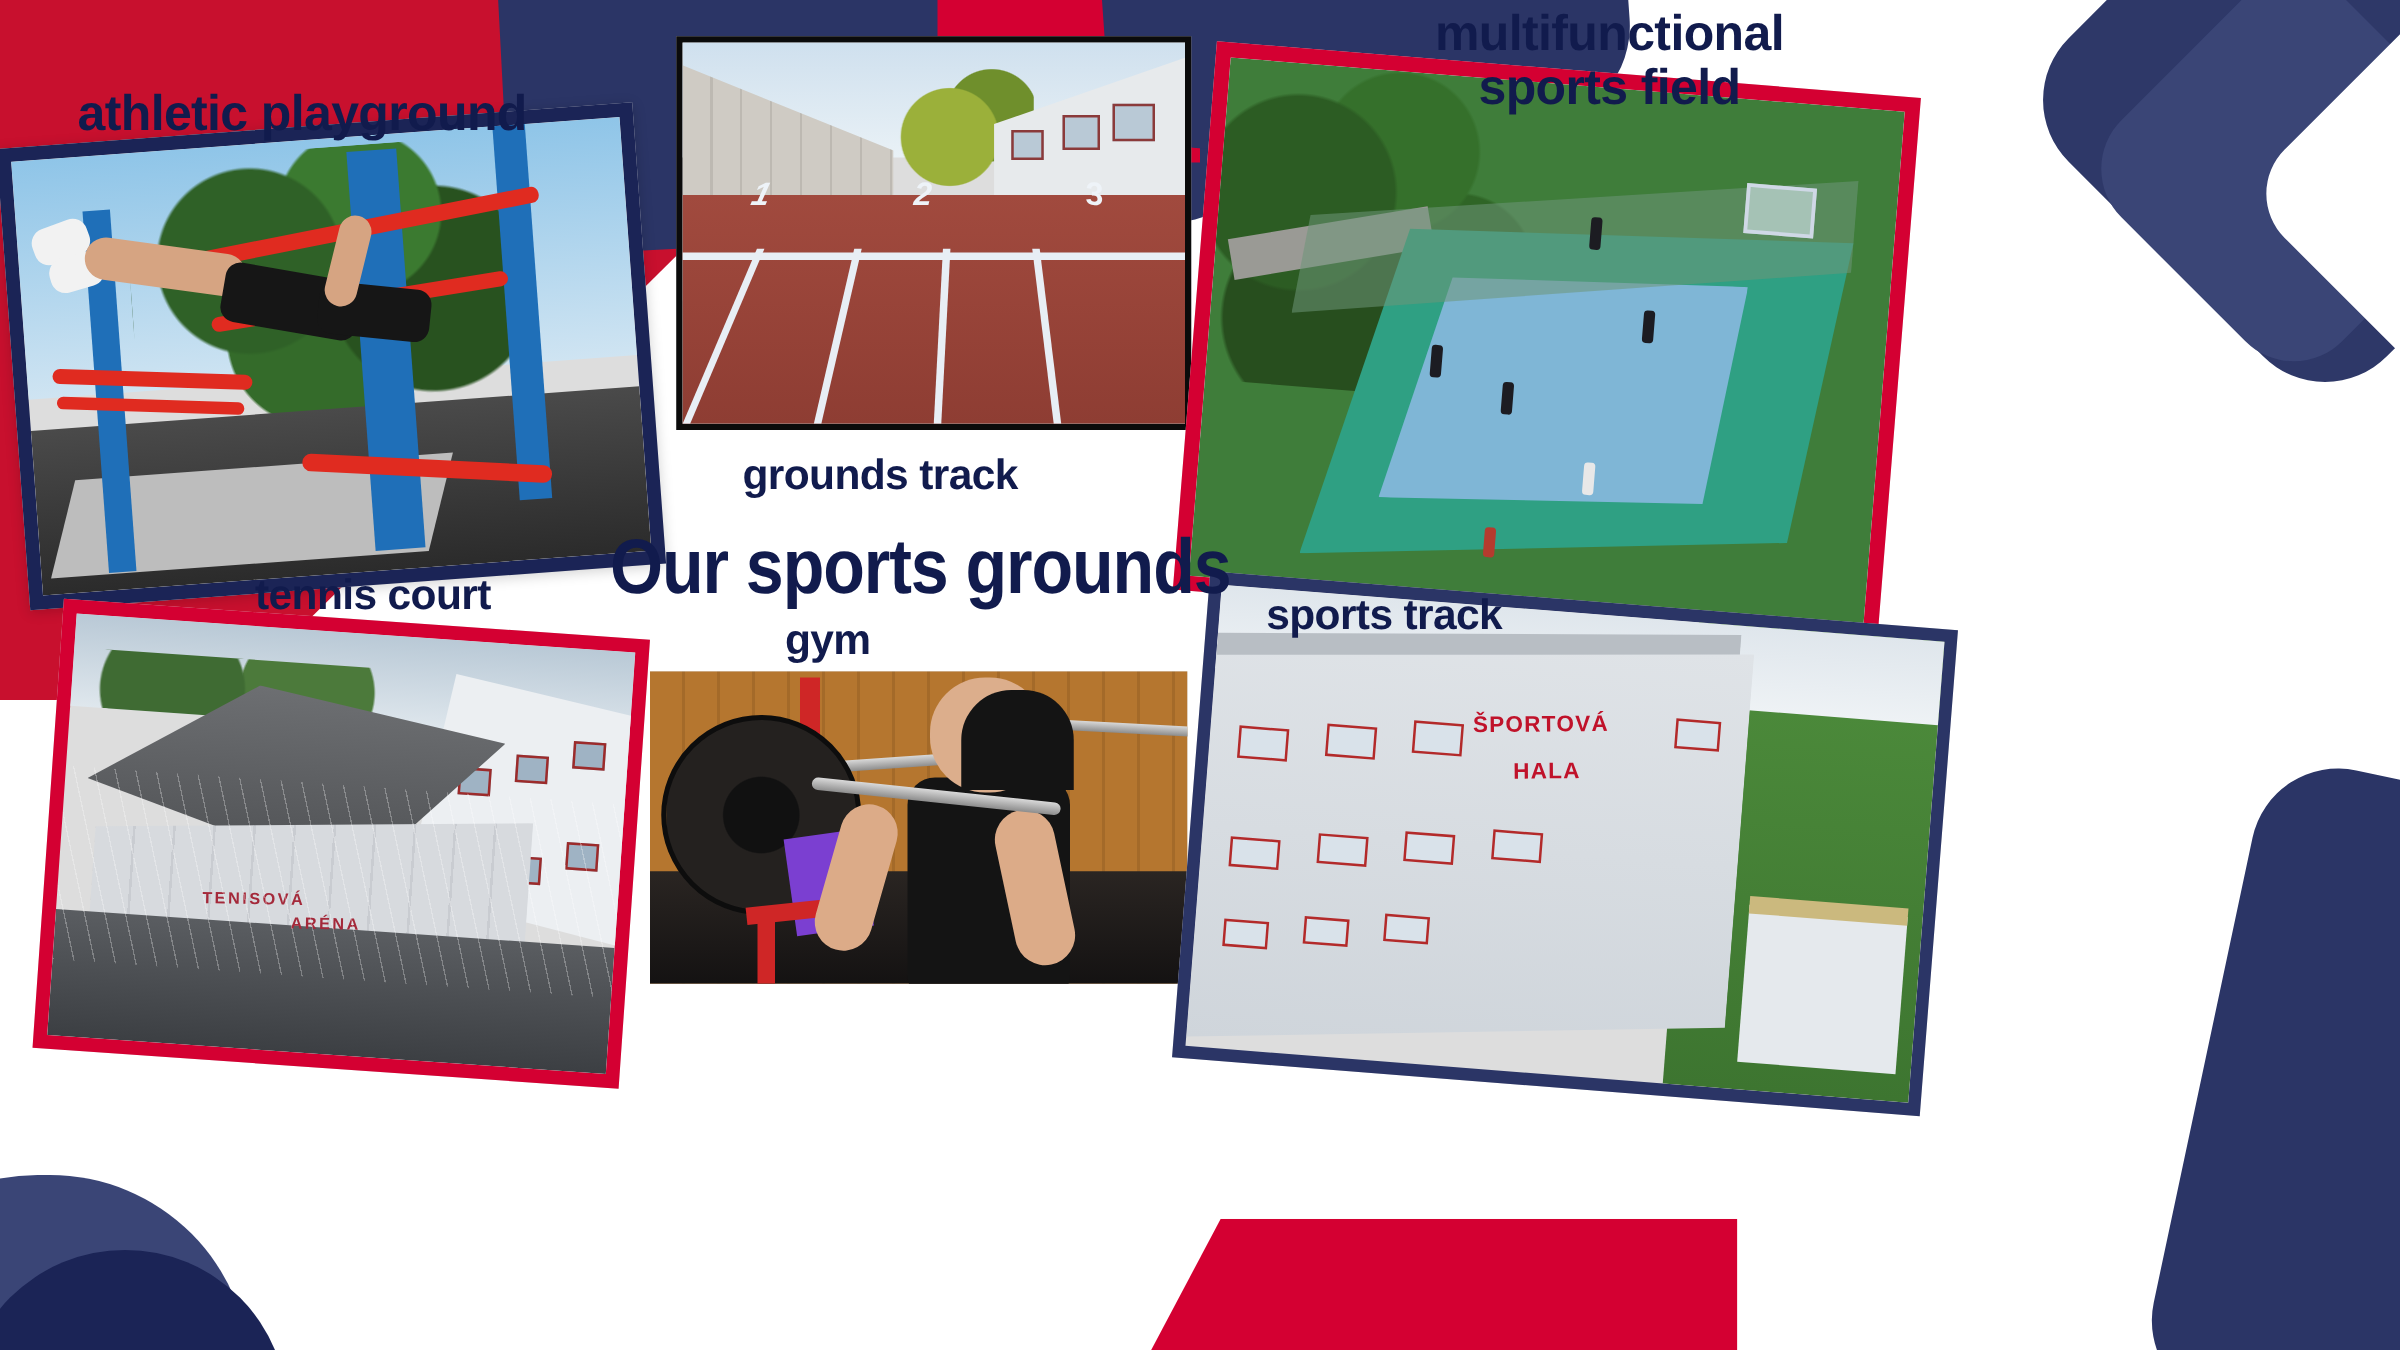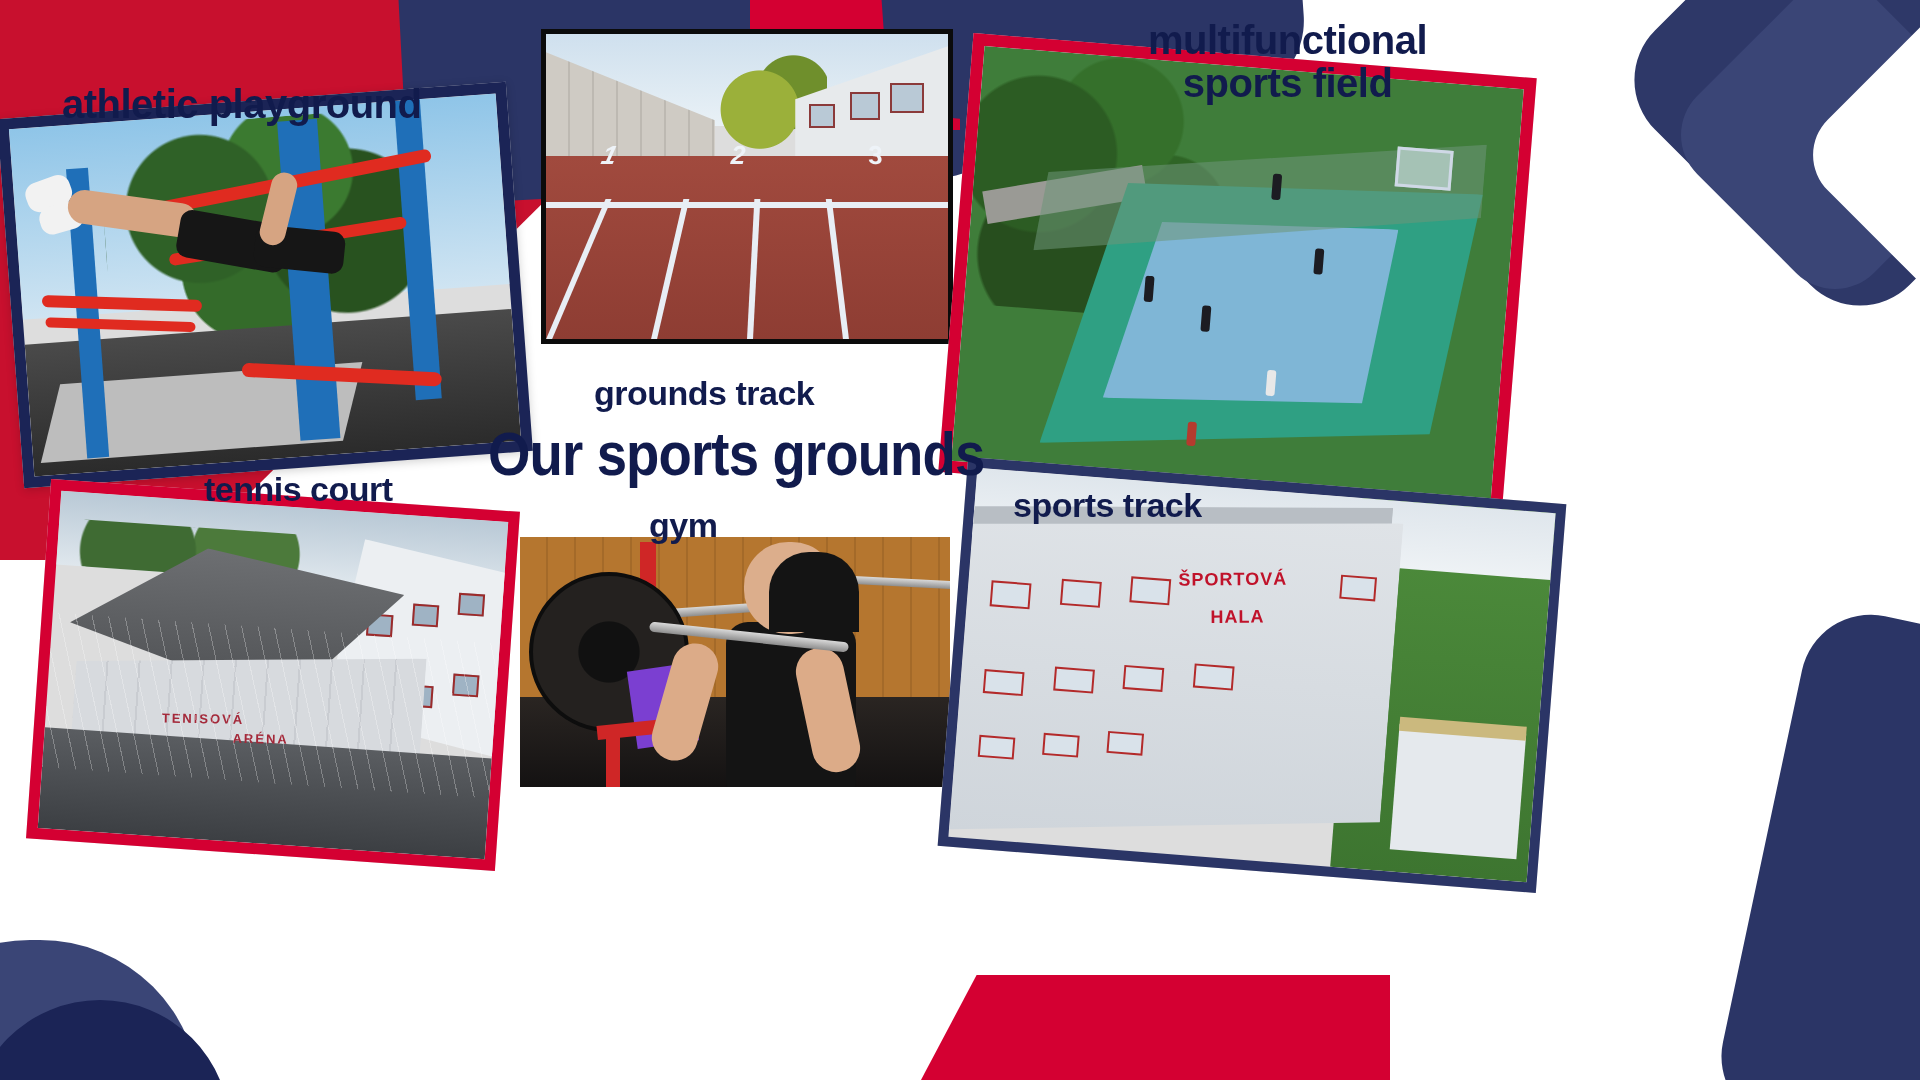--- a/index.html
+++ b/index.html
@@ -256,27 +256,26 @@
 
   
   .label {
     position: absolute;
     color: #111B4D;
     font-family: "Liberation Sans", sans-serif;
     font-weight: 700;
     letter-spacing: -0.5px;
     white-space: nowrap;
     line-height: 1.08;
-    margin-top: 13px;
   }
   #lbl-workout { left: 62px;  top: 70px;  font-size: 40px; }
   #lbl-field   { left: 1148px; top: 6px;  font-size: 40px; text-align: center; }
   #lbl-track   { left: 594px;  top: 362px; font-size: 34px; }
   #lbl-tennis  { left: 204px;  top: 458px; font-size: 34px; }
-  #lbl-gym     { left: 649px;  top: 494px; font-size: 34px; }
+  #lbl-gym     { left: 628px;  top: 494px; font-size: 34px; }
   #lbl-centre  { left: 1013px; top: 474px; font-size: 34px; }
 
   #main-title {
     position: absolute;
     left: 488px; top: 418px;
     font-family: "Liberation Sans Narrow", "Liberation Sans", sans-serif;
     font-weight: 700;
     font-size: 62px;
     color: #111B4D;
     letter-spacing: -1px;

